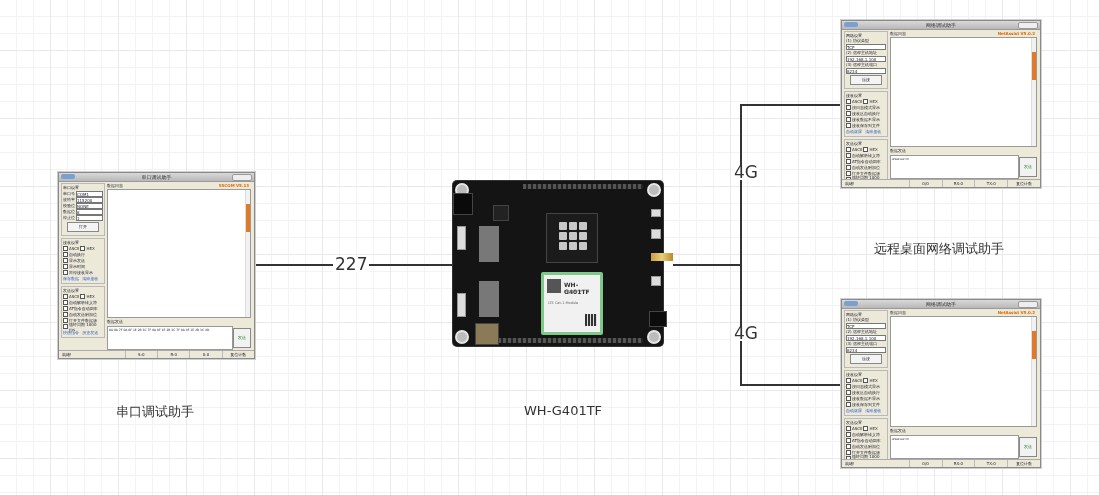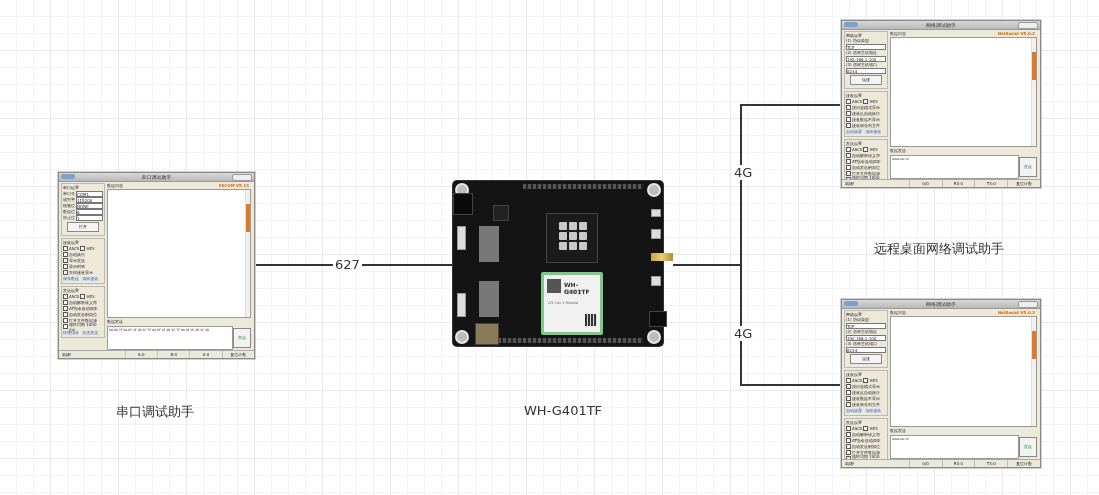--- a/index.html
+++ b/index.html
@@ -6,21 +6,21 @@
   body{width:1099px;height:495px;position:relative;overflow:hidden;background:#fff;
     font-family:"DejaVu Sans",sans-serif;
     background-image:
       linear-gradient(#e9e9e9 1px,transparent 1px),
       linear-gradient(90deg,#e9e9e9 1px,transparent 1px),
       linear-gradient(#f3f3f3 1px,transparent 1px),
       linear-gradient(90deg,#f3f3f3 1px,transparent 1px);
     background-size:68px 68px,68px 68px,17px 17px,17px 17px;
     background-position:-18px -18px,-18px -18px,-1px -1px,-1px -1px;}
   .line{position:absolute;background:#333;}
-  .conn-label{position:absolute;background:#fff;font-size:13px;color:#333;padding:0 2px;line-height:15px;}
+  .conn-label{position:absolute;background:#fff;font-size:17px;color:#333;padding:0 2px;line-height:15px;}
   .caption{position:absolute;font-size:13px;color:#333;white-space:nowrap;}
   
   .win{position:absolute;background:#ece9d8;border:1px solid #8a8a8a;box-shadow:0 0 0 1px #cfcfcf;overflow:hidden;font-size:4px;color:#223;}
   .win .tb{height:8px;background:linear-gradient(#d9d9d9,#b8b8b8);border-bottom:1px solid #999;position:relative;}
   .win .tb .ttl{position:absolute;left:0;right:0;text-align:center;font-size:5px;line-height:8px;color:#333;}
   .win .tb .tbtn{position:absolute;right:2px;top:1px;width:18px;height:5px;background:#eee;border:1px solid #999;border-radius:2px;}
   .win .tb .ticon{position:absolute;left:2px;top:1px;width:14px;height:5px;background:#7aa0d0;border-radius:2px;}
   .win .side{position:absolute;left:2px;top:10px;width:44px;bottom:8px;}
   .win .grp{border:1px solid #b9b9b9;margin-bottom:2px;padding:1px;position:relative;}
   .win .row{height:5px;display:flex;align-items:center;gap:1px;margin:1px 0;}
@@ -52,21 +52,21 @@
   .pad{position:absolute;width:8px;height:8px;background:#c8c8c8;border-radius:1px;}
   .header{position:absolute;background:repeating-linear-gradient(90deg,#555 0 3px,#222 3px 5px);}
   .sma{position:absolute;background:linear-gradient(90deg,#c9a040,#e8cf7a,#b88a2a);}
   .usb{position:absolute;background:#ddd;border:1px solid #999;}
   .silk{position:absolute;background:#bbb;opacity:.6;}
 </style>
 </head>
 <body>
 
 <div class="line" style="left:253px;top:264px;width:200px;height:2px;"></div>
-<div class="conn-label" style="left:333px;top:257px;">627</div>
+<div class="conn-label" style="left:333px;top:257px;">227</div>
 
 <div class="line" style="left:673px;top:264px;width:69px;height:2px;"></div>
 <div class="line" style="left:740px;top:104px;width:2px;height:282px;"></div>
 <div class="line" style="left:740px;top:104px;width:101px;height:2px;"></div>
 <div class="line" style="left:740px;top:384px;width:101px;height:2px;"></div>
 <div class="conn-label" style="left:732px;top:165px;">4G</div>
 <div class="conn-label" style="left:732px;top:326px;">4G</div>
 
 <div class="caption" style="left:116px;top:403px;">串口调试助手</div>
 <div class="caption" style="left:524px;top:403px;">WH-G401TF</div>

